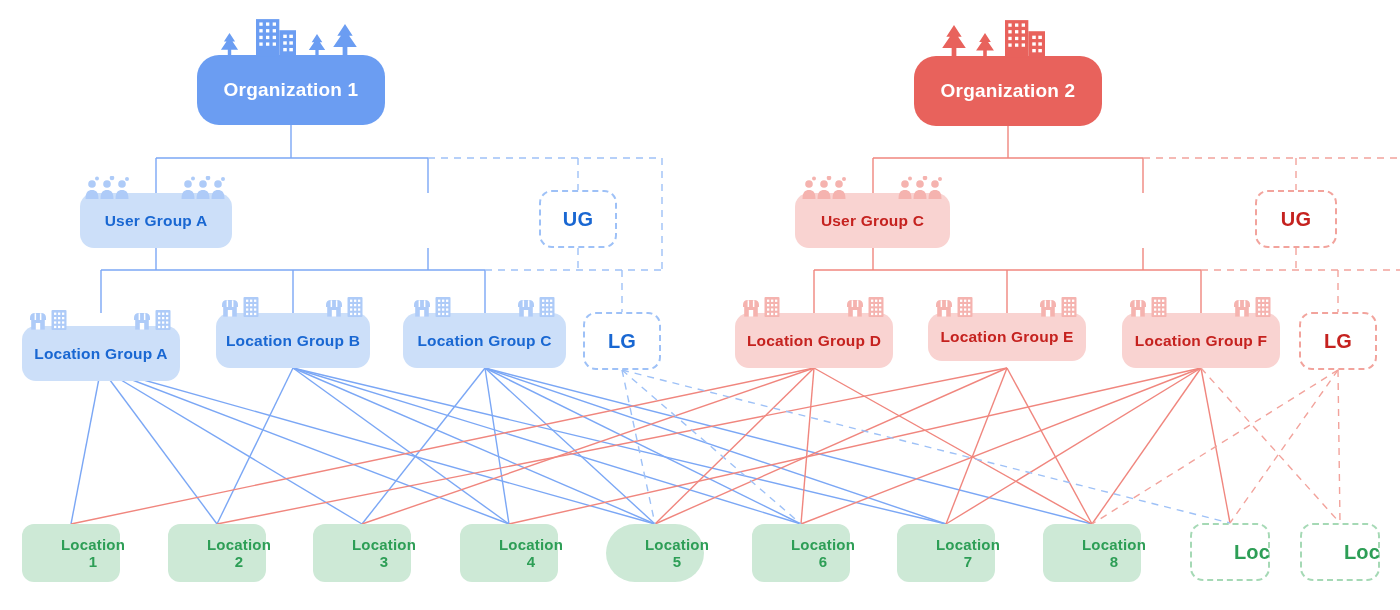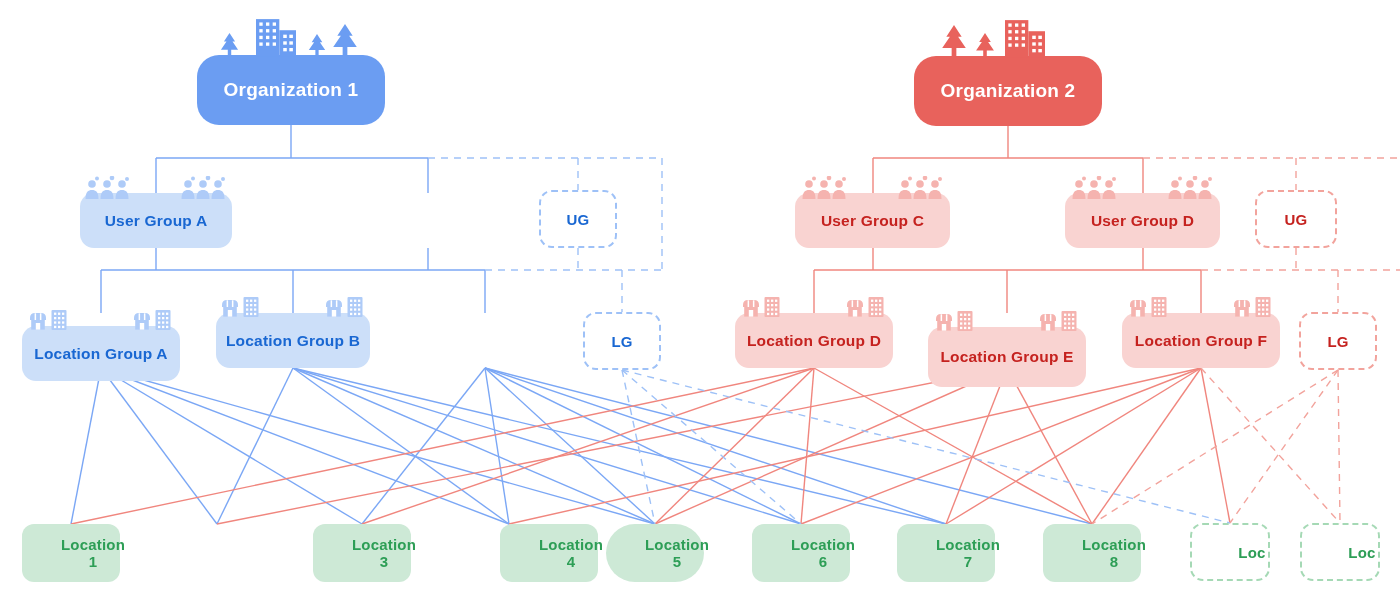--- a/index.html
+++ b/index.html
@@ -9,21 +9,21 @@
   #nodes-layer{position:absolute;left:0;top:0;width:1400px;height:610px;}
   .node{position:absolute;display:flex;align-items:center;justify-content:center;
         box-sizing:border-box;font-weight:bold;letter-spacing:.2px;text-align:center;}
   .node.org{border-radius:22px;color:#fff;font-size:19px;}
   .node.org.blue{background:var(--blue);}
   .node.org.red{background:var(--red);}
   .node.group{border-radius:14px;font-size:15.5px;}
   .node.group.blue{background:var(--blue-light);color:var(--blue-text);}
   .node.group.red{background:var(--red-light);color:var(--red-text);}
   .node.location{border-radius:12px;font-size:15px;background:var(--green-light);color:var(--green-text);padding-left:44px;}
-  .node.dashed{background:transparent !important;font-size:15px;border-radius:13px;}
+  .node.dashed{background:transparent !important;font-size:20px;border-radius:13px;}
   .node.dashed.blue{border:2px dashed var(--blue-dash);color:var(--blue-text);}
   .node.dashed.red{border:2px dashed var(--red-dash);color:var(--red-text);}
   .node.dashed.green{border:2px dashed var(--green-dash);color:var(--green-text);}
   .node-icon{position:absolute;left:50%;transform:translateX(-50%);line-height:0;pointer-events:none;}
   .node-icon.skyline-a,.node-icon.skyline-b{bottom:calc(100% - 2px);}
   .node-icon.people{bottom:calc(100% - 6px);}
   .node-icon.shops{bottom:calc(100% - 4px);}
   #svg-defs{position:absolute;width:0;height:0;overflow:hidden;}
 </style>
 </head>
@@ -198,58 +198,60 @@
       </div>
       <div class="node group blue" style="left: 216px; top: 313px; width: 154px; height: 55px; align-items: center;">
         <div class="node-icon shops" style="color: rgb(174, 203, 248);"><svg width="150" height="22" viewBox="0 0 150 22">
             <use href="#sym-shop" x="2" y="4" width="20" height="18"></use>
             <use href="#sym-tower" x="25" y="2" width="16" height="20"></use>
             <use href="#sym-shop" x="106" y="4" width="20" height="18"></use>
             <use href="#sym-tower" x="129" y="2" width="16" height="20"></use>
           </svg></div>
         <span>Location Group B</span>
       </div>
+      <div class="node group blue" style="left: 403px; top: 313px; width: 163px; height: 55px;">
+        <div class="node-icon shops" style="color: rgb(174, 203, 248);"><svg width="150" height="22" viewBox="0 0 150 22">
+            <use href="#sym-shop" x="2" y="4" width="20" height="18"></use>
+            <use href="#sym-tower" x="25" y="2" width="16" height="20"></use>
+            <use href="#sym-shop" x="106" y="4" width="20" height="18"></use>
+            <use href="#sym-tower" x="129" y="2" width="16" height="20"></use>
+          </svg></div>
+        <span>Location Group C</span>
+      </div>
       <div class="node group blue dashed" style="left: 583px; top: 312px; width: 78px; height: 58px;">
         <span>LG</span>
       </div>
       <div class="node org red" style="left: 914px; top: 56px; width: 188px; height: 70px;">
         <div class="node-icon skyline-b" style="color: rgb(232, 98, 92);"><svg width="166" height="47" viewBox="0 0 166 47">
             <use href="#sym-pine" x="16" y="14" width="26" height="33"></use>
             <use href="#sym-pine" x="50" y="22" width="20" height="25"></use>
             <use href="#sym-bigbuilding" x="80" y="9" width="40" height="38"></use>
           </svg></div>
         <span>Organization 2</span>
       </div>
       <div class="node group red" style="left: 795px; top: 193px; width: 155px; height: 55px;">
         <div class="node-icon people" style="color: rgb(245, 179, 175);"><svg width="150" height="23" viewBox="0 0 150 23">
             <use href="#sym-people" x="4" y="0" width="46" height="23"></use>
             <use href="#sym-people" x="100" y="0" width="46" height="23"></use>
           </svg></div>
         <span>User Group C</span>
       </div>
-      <div class="node group red" style="left: 1065px; top: 193px; width: 155px; height: 55px;">
-        <div class="node-icon people" style="color: rgb(245, 179, 175);"><svg width="150" height="23" viewBox="0 0 150 23">
-            <use href="#sym-people" x="4" y="0" width="46" height="23"></use>
-            <use href="#sym-people" x="100" y="0" width="46" height="23"></use>
-          </svg></div>
-        <span>User Group D</span>
-      </div>
       <div class="node group red dashed" style="left: 1255px; top: 190px; width: 82px; height: 58px;">
         <span>UG</span>
       </div>
       <div class="node group red" style="left: 735px; top: 313px; width: 158px; height: 55px;">
         <div class="node-icon shops" style="color: rgb(245, 179, 175);"><svg width="150" height="22" viewBox="0 0 150 22">
             <use href="#sym-shop" x="2" y="4" width="20" height="18"></use>
             <use href="#sym-tower" x="25" y="2" width="16" height="20"></use>
             <use href="#sym-shop" x="106" y="4" width="20" height="18"></use>
             <use href="#sym-tower" x="129" y="2" width="16" height="20"></use>
           </svg></div>
         <span>Location Group D</span>
       </div>
-      <div class="node group red" style="left: 928px; top: 313px; width: 158px; height: 60px; margin-top: 14px;">
+      <div class="node group red" style="left: 928px; top: 313px; width: 158px; height: 48px;">
         <div class="node-icon shops" style="color: rgb(245, 179, 175);"><svg width="150" height="22" viewBox="0 0 150 22">
             <use href="#sym-shop" x="2" y="4" width="20" height="18"></use>
             <use href="#sym-tower" x="25" y="2" width="16" height="20"></use>
             <use href="#sym-shop" x="106" y="4" width="20" height="18"></use>
             <use href="#sym-tower" x="129" y="2" width="16" height="20"></use>
           </svg></div>
         <span>Location Group E</span>
       </div>
       <div class="node group red" style="left: 1122px; top: 313px; width: 158px; height: 55px;">
         <div class="node-icon shops" style="color: rgb(245, 179, 175);"><svg width="150" height="22" viewBox="0 0 150 22">
@@ -259,24 +261,27 @@
             <use href="#sym-tower" x="129" y="2" width="16" height="20"></use>
           </svg></div>
         <span>Location Group F</span>
       </div>
       <div class="node group red dashed" style="left: 1299px; top: 312px; width: 78px; height: 58px;">
         <span>LG</span>
       </div>
       <div class="node location green" style="left: 22px; top: 524px; width: 98px; height: 58px;">
         <span>Location 1</span>
       </div>
+      <div class="node location green" style="left: 168px; top: 524px; width: 98px; height: 58px;">
+        <span>Location 2</span>
+      </div>
       <div class="node location green" style="left: 313px; top: 524px; width: 98px; height: 58px;">
         <span>Location 3</span>
       </div>
-      <div class="node location green" style="left: 460px; top: 524px; width: 98px; height: 58px; margin-left: 40px;">
+      <div class="node location green" style="left: 460px; top: 524px; width: 98px; height: 58px;">
         <span>Location 4</span>
       </div>
       <div class="node location green" style="left: 606px; top: 524px; width: 98px; height: 58px; border-radius: 29px;">
         <span>Location 5</span>
       </div>
       <div class="node location green" style="left: 752px; top: 524px; width: 98px; height: 58px;">
         <span>Location 6</span>
       </div>
       <div class="node location green" style="left: 897px; top: 524px; width: 98px; height: 58px;">
         <span>Location 7</span>

